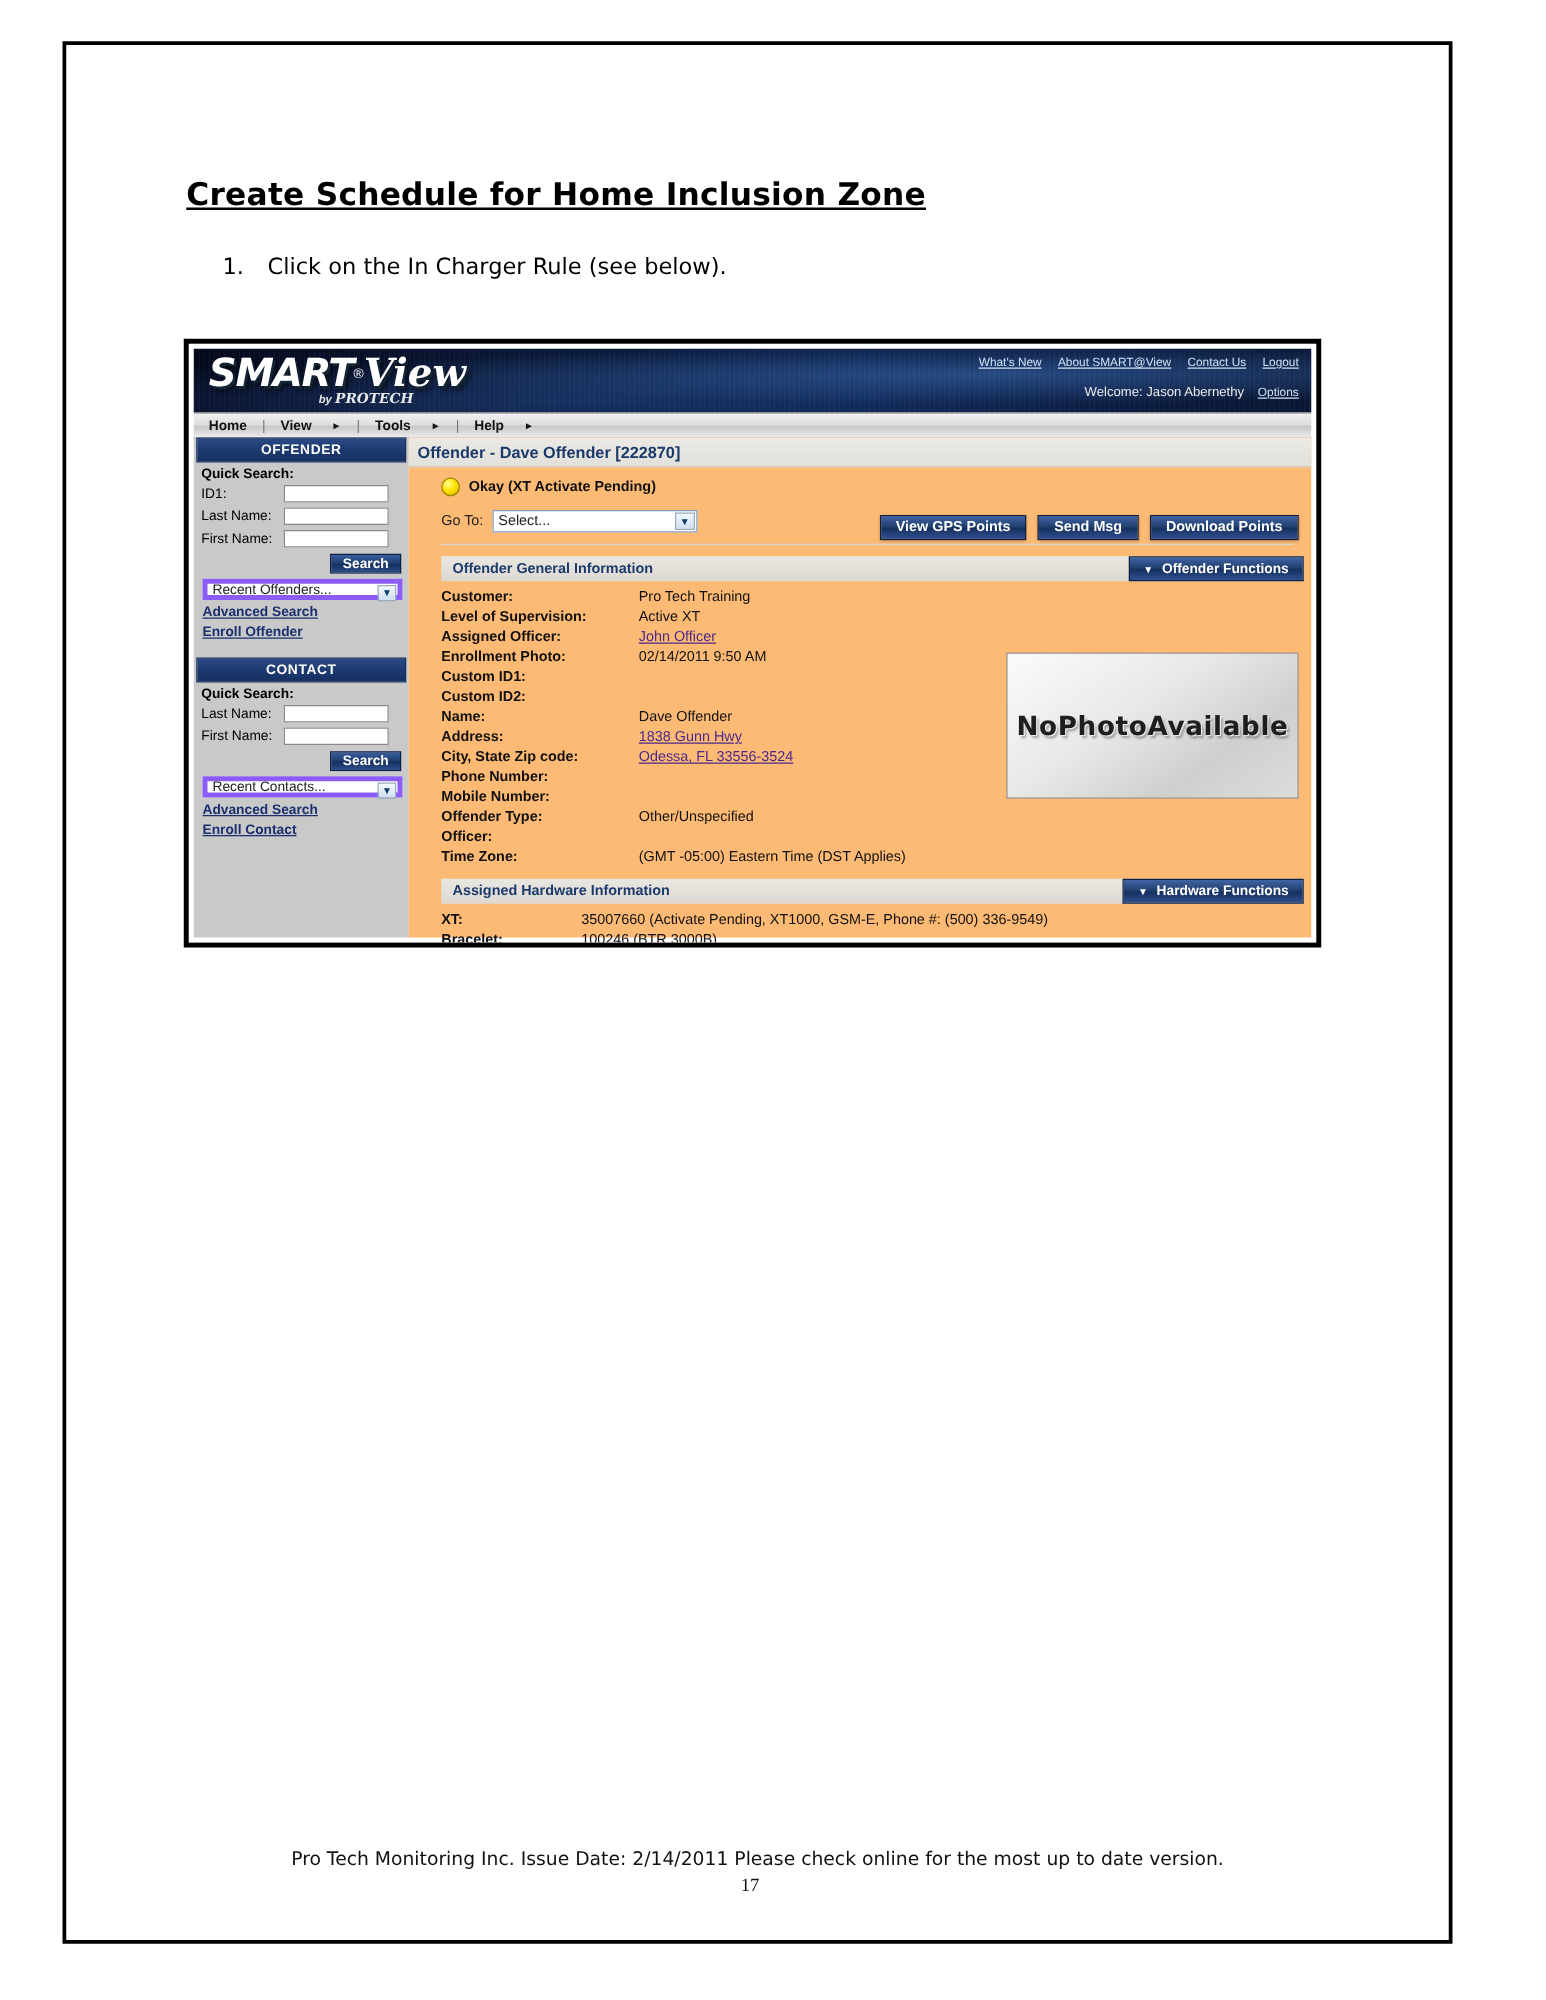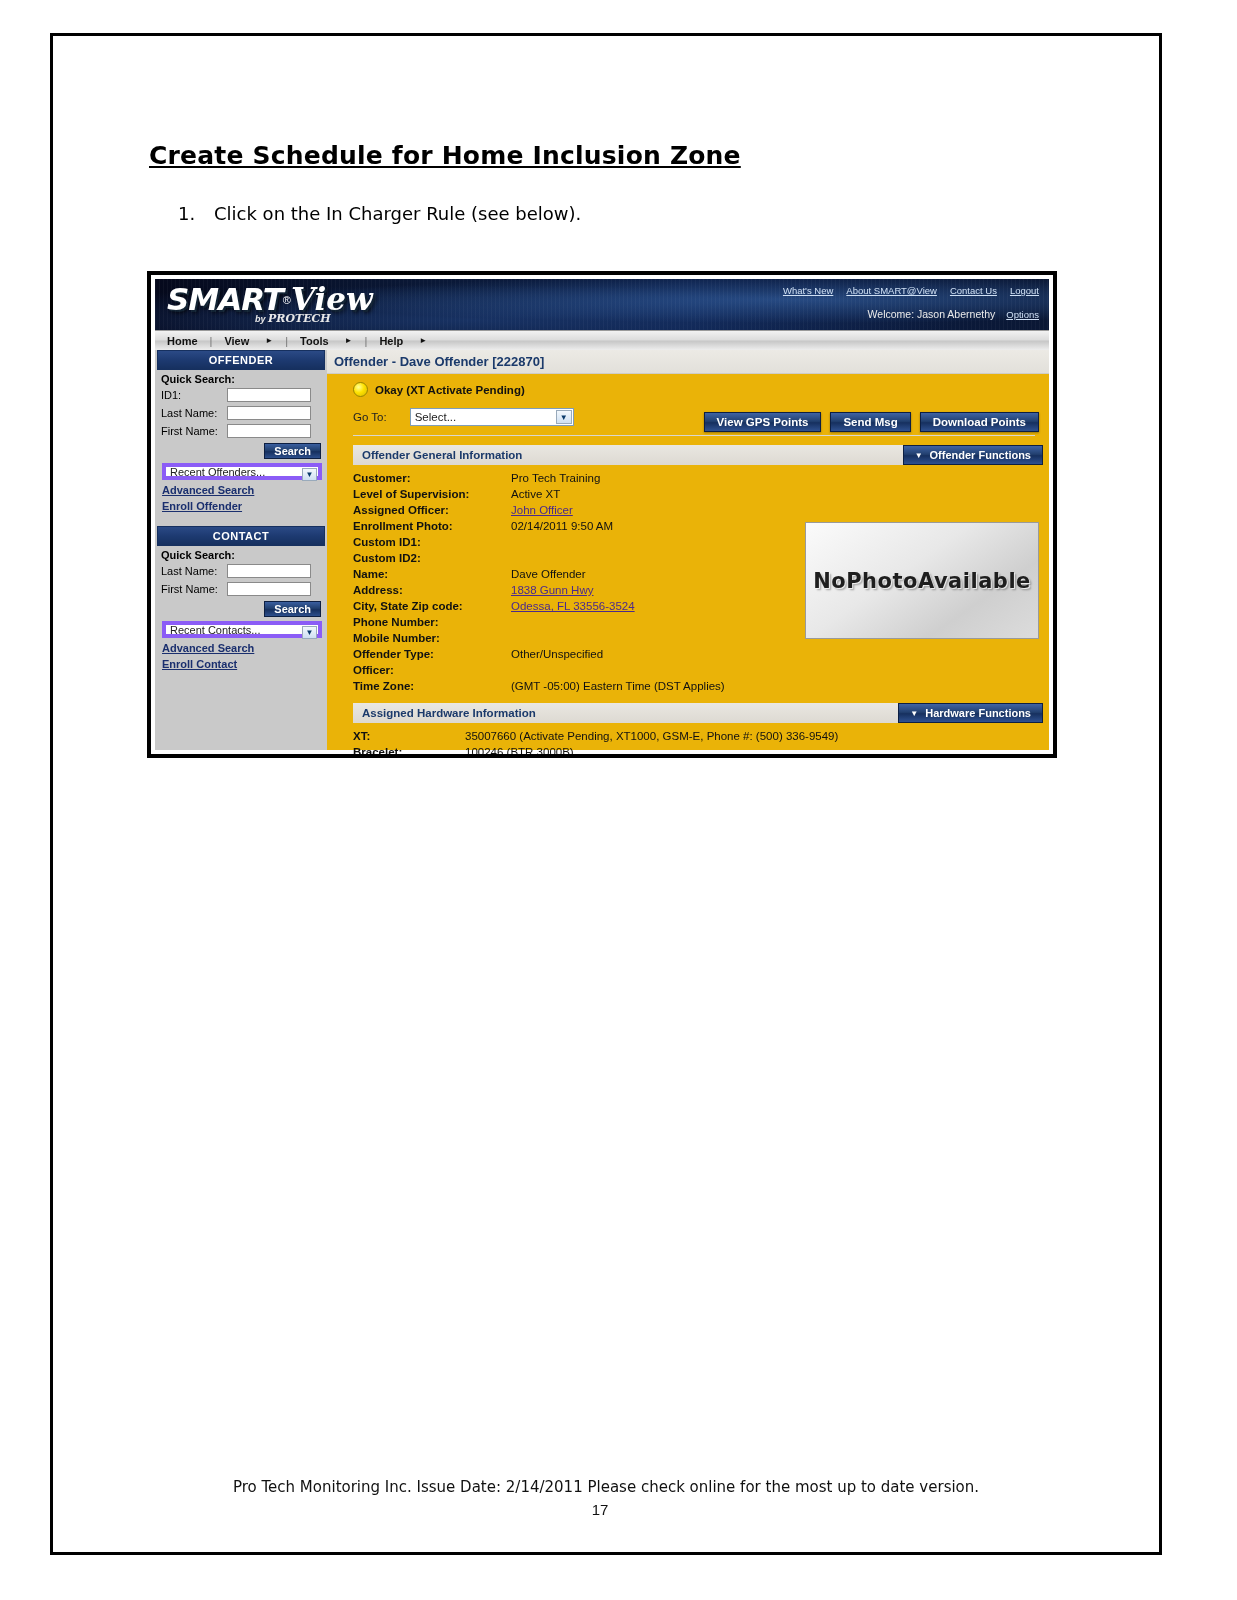--- a/index.html
+++ b/index.html
@@ -79,21 +79,21 @@
   }
   .menubar .mi{
     font-size:11px;font-weight:bold;color:#111;padding:0 12px;white-space:nowrap;
     display:flex;align-items:center;gap:16px;
   }
   .menubar .sep{color:#777;font-weight:normal;font-size:11px;}
   .arr{font-size:8px;color:#111;}
   
   .body-row{position:absolute;left:4px;top:75px;right:4px;bottom:4px;display:flex;}
   .sidebar{width:172px;background:#c9c9c9;position:relative;flex:0 0 172px;}
-  .content{flex:1;background:#eab308;position:relative;}
+  .content{flex:1;background:#fdba74;position:relative;}
   .sec-head{
     background:linear-gradient(180deg,#2b4a86 0%, #1d3a71 50%, #16305f 100%);
     color:#fff;font-size:11px;font-weight:bold;text-align:center;
     padding:3px 0;letter-spacing:.5px;border:1px solid #16305f;
     margin:0 2px;
   }
   .sb-label{font-size:11px;color:#000;}
   .sb-bold{font-size:11px;font-weight:bold;color:#000;}
   .sb-row{display:flex;align-items:center;gap:4px;padding:2px 4px 2px 6px;}
   .sb-row .sb-label{width:62px;}
@@ -127,21 +127,21 @@
     color:#1b3a6b;font-size:13px;font-weight:bold;padding:4px 0 4px 7px;
     border-bottom:1px solid #cfcdc7;
   }
   .status-line{display:flex;align-items:center;gap:7px;margin:8px 0 0 26px;}
   .dot-y{
     width:13px;height:13px;border-radius:50%;
     background:radial-gradient(circle at 35% 32%,#ffff9a 0%, #ffe200 45%, #d5b700 100%);
     border:1px solid #9a8600;
   }
   .status-line .t{font-size:11.5px;font-weight:bold;color:#111;}
-  .goto-row{display:flex;align-items:center;margin:11px 0 0 26px;gap:23px;}
+  .goto-row{display:flex;align-items:center;margin:11px 0 0 26px;gap:7px;}
   .goto-row .lbl{font-size:11.5px;color:#222;}
   .goto-select{
     width:164px;height:18px;border:1px solid #7f9db9;background:#fff;
     font-size:11.5px;color:#222;display:flex;align-items:center;padding-left:4px;
     box-sizing:border-box;position:relative;
   }
   .goto-select .caret{
     position:absolute;right:1px;top:1px;width:16px;height:14px;
     background:linear-gradient(180deg,#f3f8fd 0%,#cfe0f2 100%);
     border:1px solid #9ab;display:flex;align-items:center;justify-content:center;
@@ -185,21 +185,21 @@
     font-size:21px;font-weight:bold;color:#1e1e1e;line-height:24px;
     letter-spacing:.5px;text-shadow:1px 1px 1px rgba(255,255,255,.9), 2px 2px 2px rgba(0,0,0,.35);
   }
   
   .footer{
     position:absolute;left:0;right:0;bottom:56px;text-align:center;
     font-size:15px;color:#111;font-family:"DejaVu Sans", sans-serif;
   }
   .pageno{
     position:absolute;left:0;right:12px;bottom:34px;text-align:center;
-    font-size:15px;color:#111;font-family:Liberation Sans, sans-serif;
+    font-size:15px;color:#111;font-family:Liberation Serif, serif;
   }
 </style>
 </head>
 <body>
 
 <div class="page">
 
   <div class="doc-title">Create Schedule for Home Inclusion Zone</div>
 
   <div class="doc-step">

